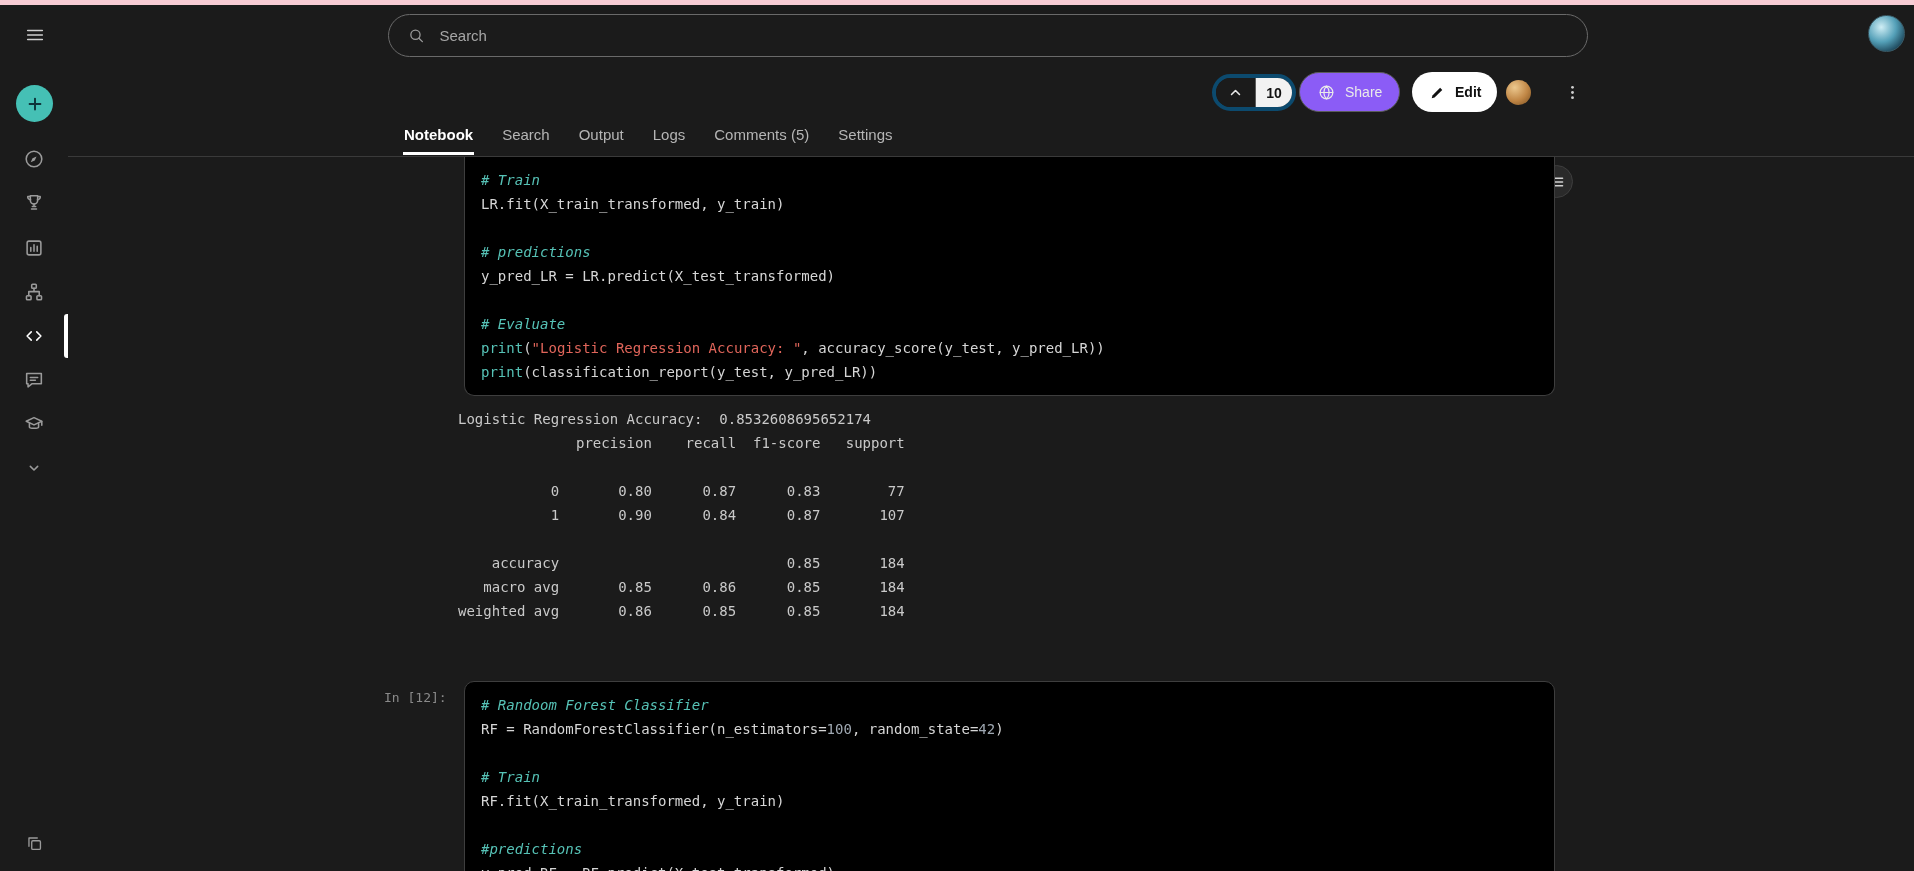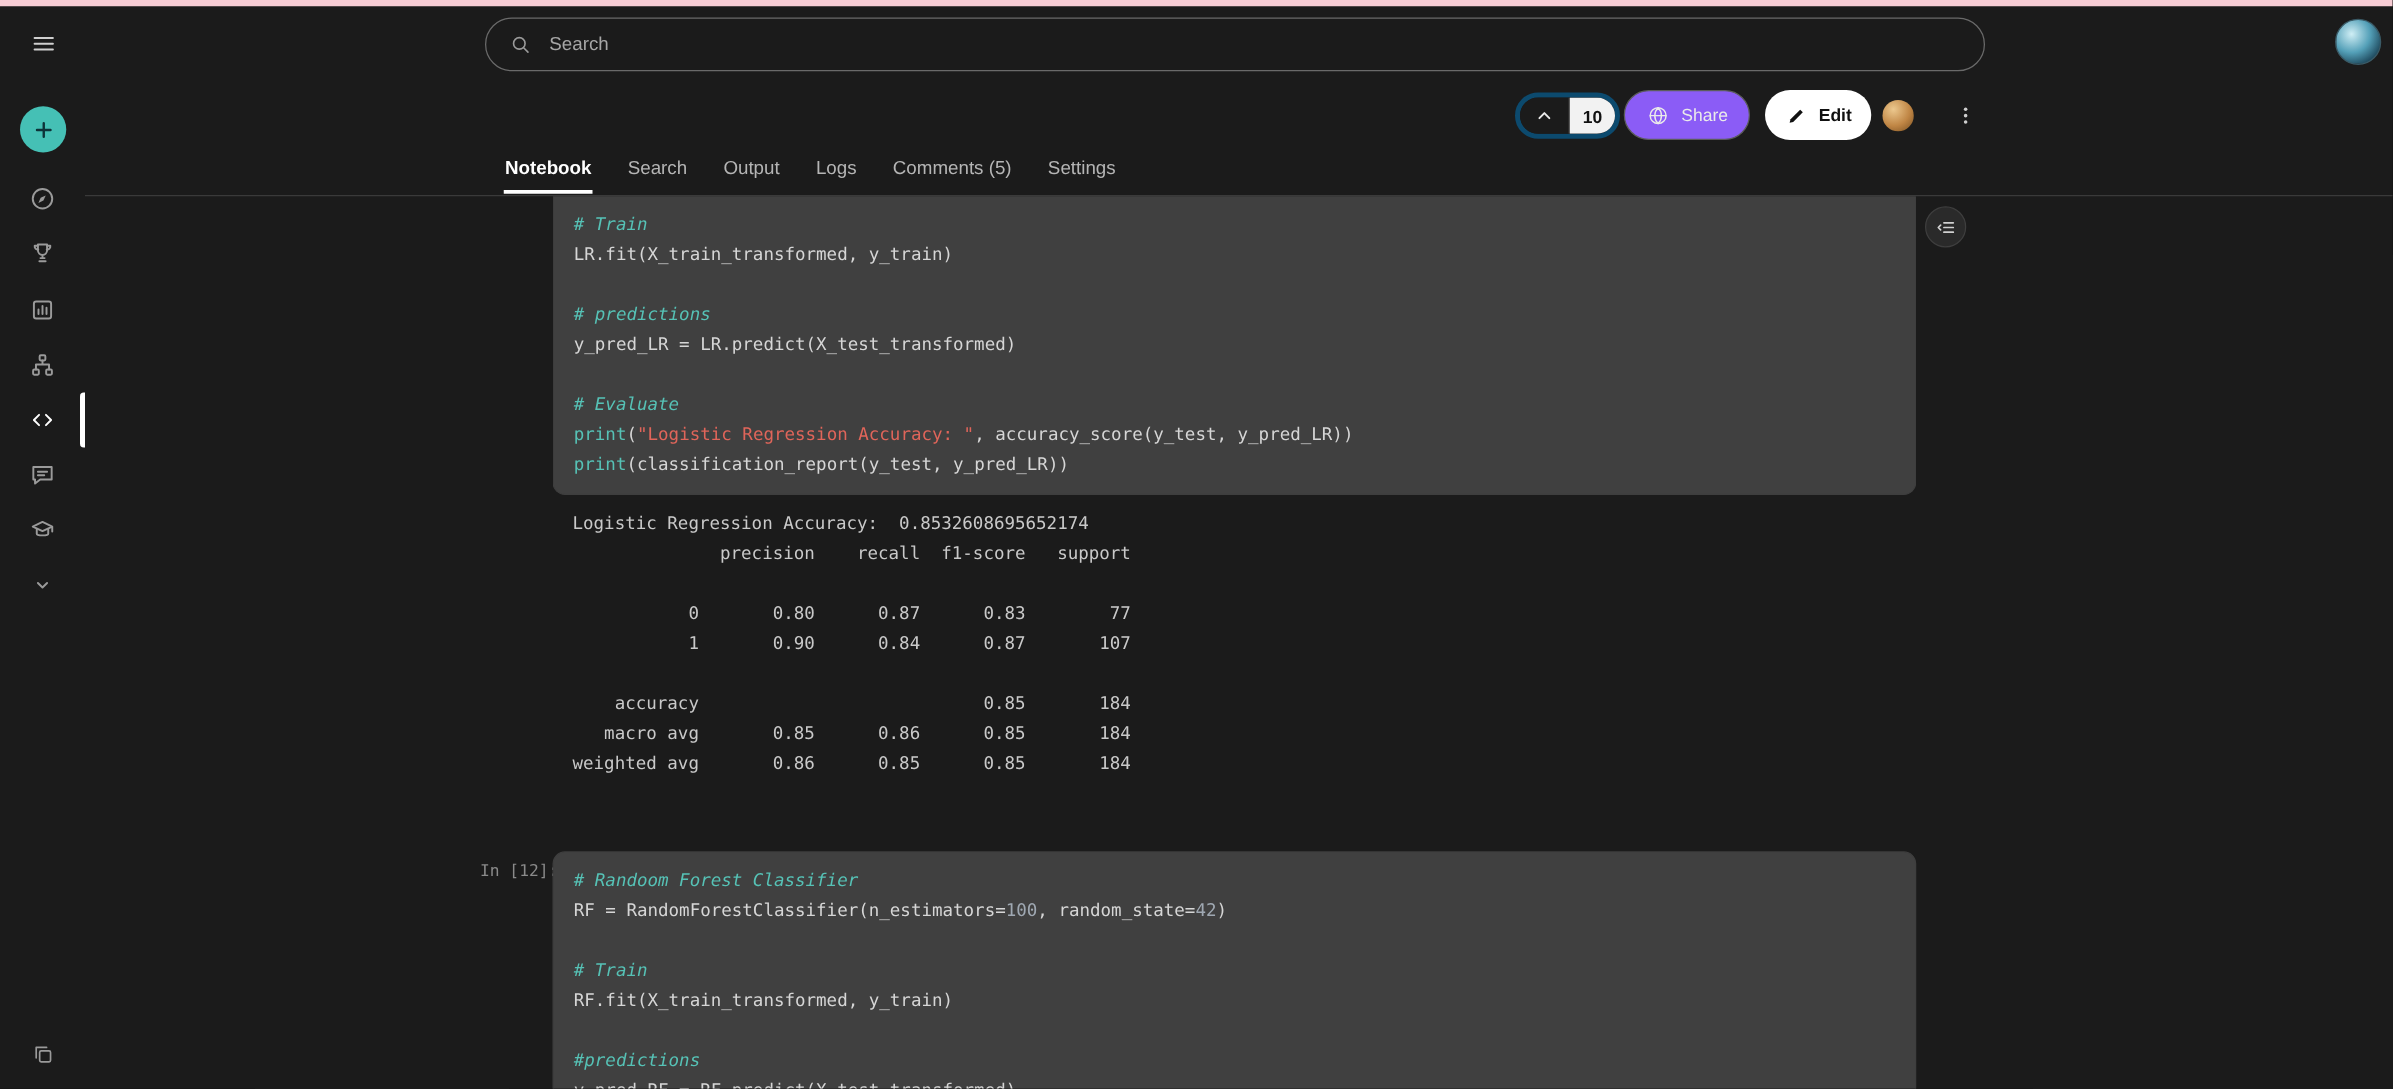--- a/index.html
+++ b/index.html
@@ -51,21 +51,21 @@
   .tab{background:none;border:none;color:#b5b5b5;font-size:15px;padding:0 1px 9px 1px;cursor:pointer;
        font-family:"Liberation Sans",sans-serif;border-bottom:3px solid transparent;}
   .tab.active{color:#fff;font-weight:700;border-bottom:3px solid #fff;}
   .divider{position:absolute;left:68px;right:0;top:156px;height:1px;background:#3a3a3a;}
 
   .toc-btn{position:absolute;left:1540px;top:165px;width:33px;height:33px;border-radius:50%;background:#2a2a2a;
            border:1px solid #3e3e3e;display:flex;align-items:center;justify-content:center;cursor:pointer;}
   .toc-btn .ic{width:18px;height:18px;stroke:#d0d0d0;stroke-width:1.8;}
 
   
-  .cell{position:absolute;left:442px;width:1091px;background:#404040;border:1px solid #3e3e3e;
+  .cell{position:absolute;left:464px;width:1091px;background:#000000;border:1px solid #3e3e3e;
         padding:11px 16px;box-sizing:border-box;}
   .cell1{top:157px;border-top:none;border-radius:0 0 10px 10px;}
   .cell2{top:681px;border-radius:10px;min-height:240px;}
   .code{font-family:"DejaVu Sans Mono",monospace;font-size:14px;line-height:24px;color:#d6d6d6;white-space:pre;}
   .tk-c{color:#56c2b6;font-style:italic;}
   .tk-k{color:#56c2b6;margin-top:32px;}
   .tk-s{color:#e0655a;}
   .tk-n{color:#9fa8b2;}
   .tk-p{color:#d6d6d6;}
   .output{position:absolute;left:458px;top:407px;margin:0;font-family:"DejaVu Sans Mono",monospace;

